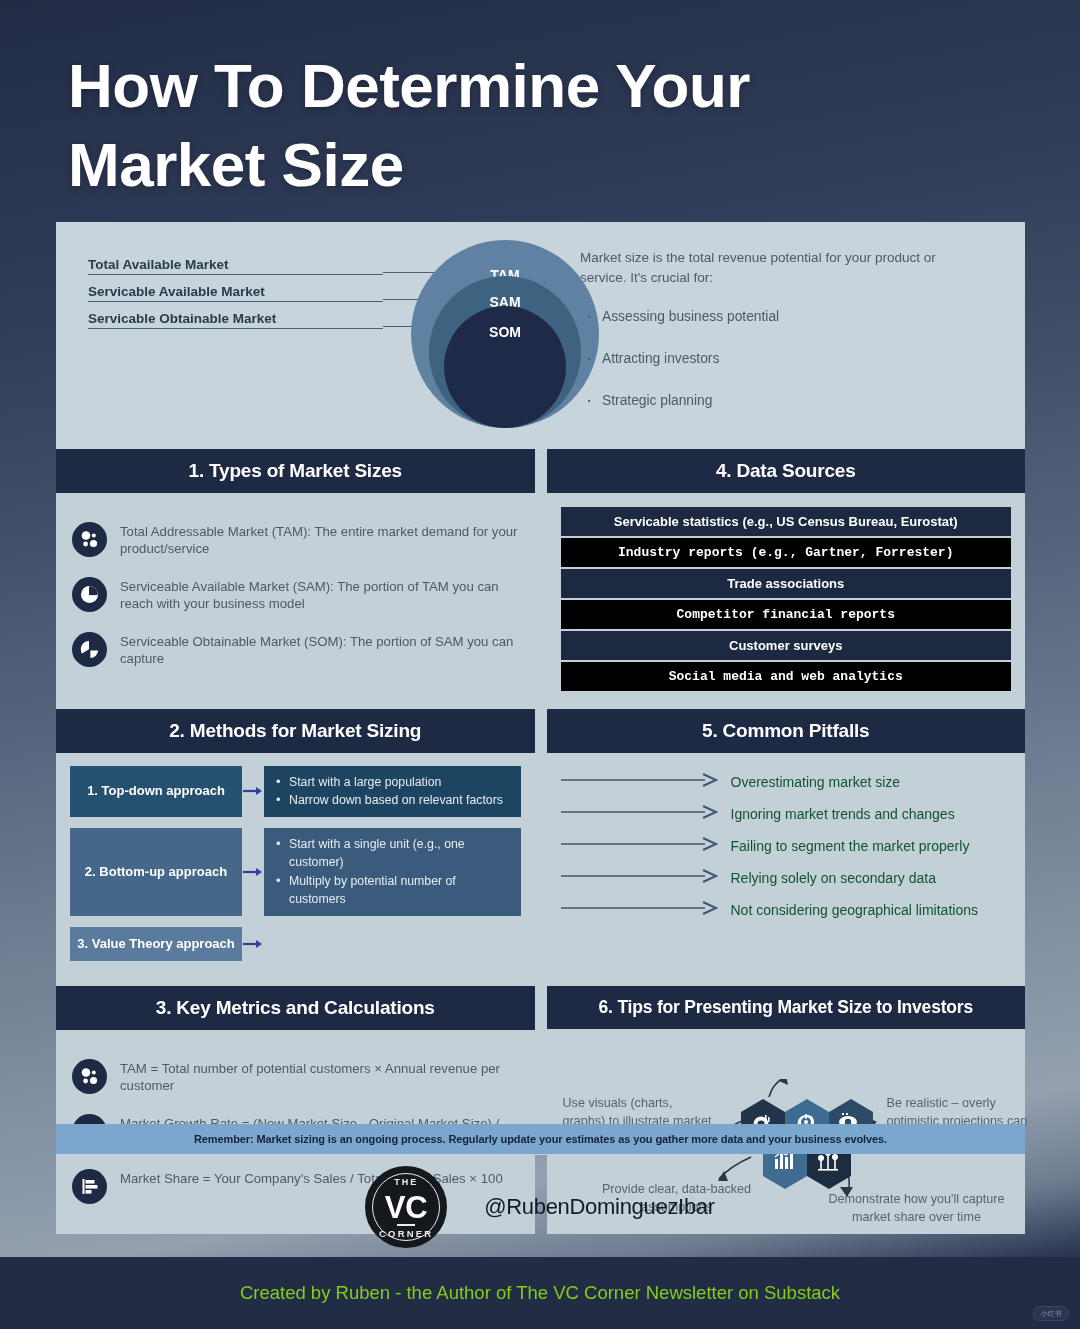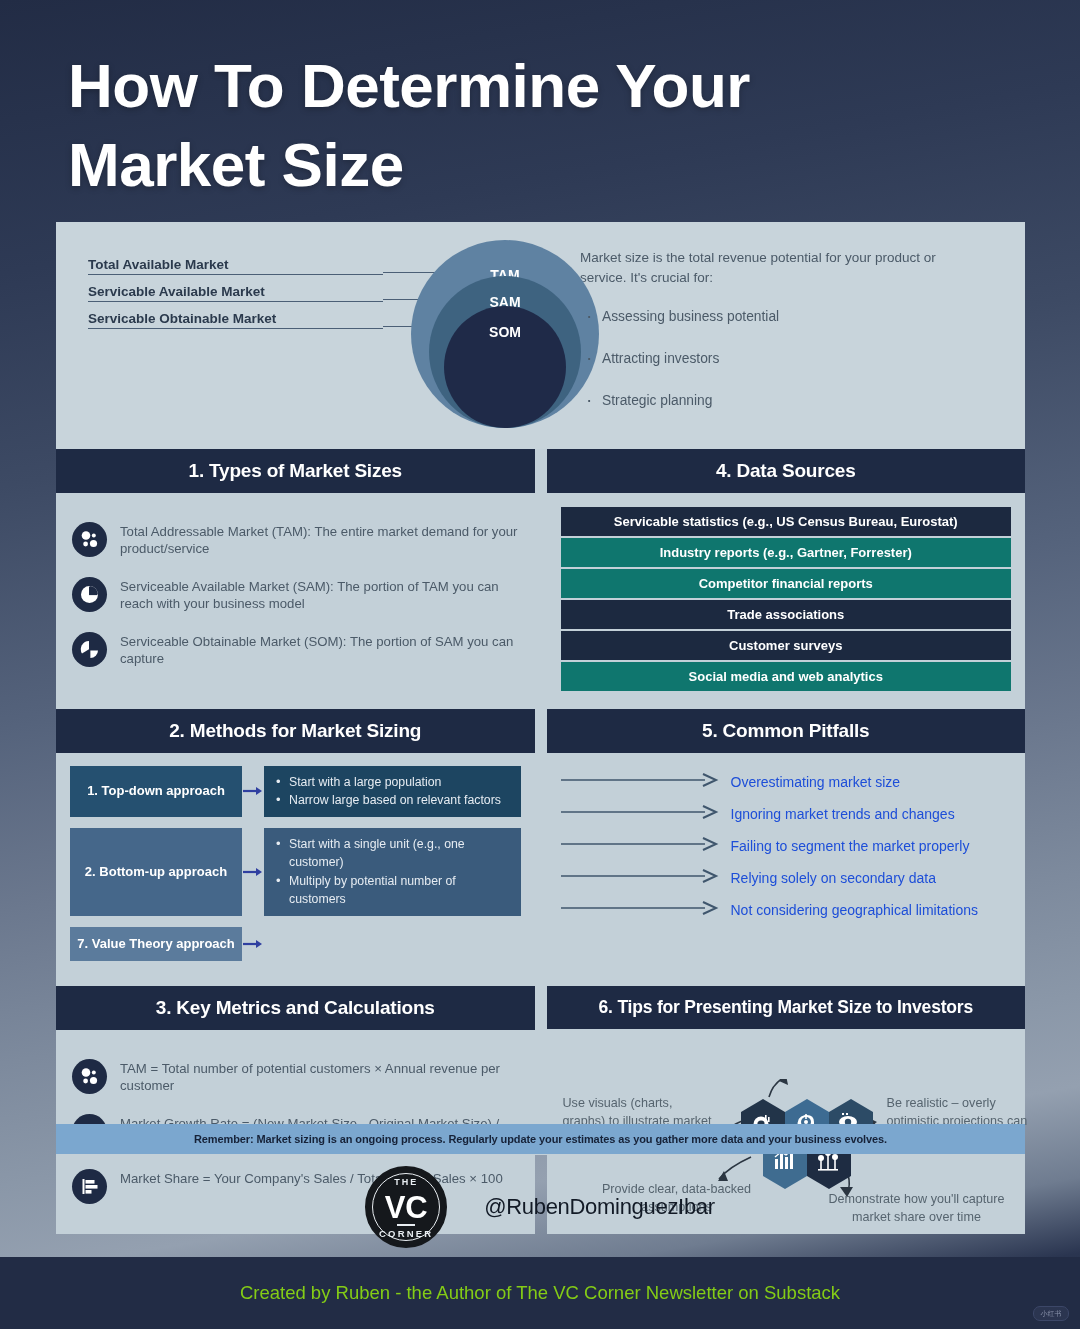--- a/index.html
+++ b/index.html
@@ -121,21 +121,21 @@
     display: flex; align-items: center; justify-content: center;
   }
   .icon-text { color: #4b5a68; font-size: 13.2px; line-height: 1.32; padding-top: 2px; }
 
   
   .ds-bar {
     color: #fff; font-size: 13px; font-weight: bold;
     text-align: center; padding: 7px 4px; margin-bottom: 2px;
   }
   .ds-dark  { background: #1c2940; }
-  .ds-light { background: #0f766e; }
+  .ds-light { background: #000000; font-family: Liberation Mono, monospace; }
 
   
   .m-row { display: flex; align-items: stretch; margin-bottom: 11px; }
   .m-left {
     width: 172px; min-width: 172px;
     color: #fff; font-weight: bold; font-size: 13px;
     display: flex; align-items: center; justify-content: center;
     text-align: center; padding: 8px 6px; line-height: 1.4;
   }
   .m-arrow {
@@ -150,21 +150,21 @@
   .m-right li:before {
     content: "•"; position: absolute; left: 0; top: -1px; font-size: 13px;
   }
   .mb1-l { background: #255070; } .mb1-r { background: #1d4561; }
   .mb2-l { background: #45678a; } .mb2-r { background: #3a5b7c; }
   .mb3-l { background: #5b7b9c; } .mb3-r { background: #4a6b8d; }
 
   
   .pf-row { display: flex; align-items: center; margin-bottom: 14px; }
   .pf-arrow { width: 158px; min-width: 158px; }
-  .pf-text { color: #1d4ed8; font-size: 14px; margin-left: 12px; }
+  .pf-text { color: #14532d; font-size: 14px; margin-left: 12px; }
 
   
   .tips { position: relative; height: 185px; }
   .tip-txt { position: absolute; color: #56646f; font-size: 12.6px; line-height: 1.42; }
   .t-top   { left: 60px;  top: 4px;   width: 380px; text-align: center; }
   .t-left  { left: 6px;   top: 56px;  width: 150px; }
   .t-right { left: 330px; top: 56px;  width: 155px; }
   .t-bl    { left: 45px;  top: 142px; width: 150px; text-align: center; }
   .t-br    { left: 260px; top: 152px; width: 200px; text-align: center; }
   .hexwrap { position: absolute; left: 150px; top: 40px; }
@@ -310,22 +310,22 @@
           </div>
 
         </div>
       </div>
 
       <div class="col">
         <div class="sec-head">4. Data Sources</div>
         <div class="sec-body" style="padding:14px 14px 14px 14px;">
           <div class="ds-bar ds-dark">Servicable statistics (e.g., US Census Bureau, Eurostat)</div>
           <div class="ds-bar ds-light">Industry reports (e.g., Gartner, Forrester)</div>
+          <div class="ds-bar ds-dark">Trade associations</div>
           <div class="ds-bar ds-light">Competitor financial reports</div>
-          <div class="ds-bar ds-dark">Trade associations</div>
           <div class="ds-bar ds-dark">Customer surveys</div>
           <div class="ds-bar ds-light">Social media and web analytics</div>
         </div>
       </div>
     </div>
 
     <div class="row">
       <div class="col">
         <div class="sec-head">2. Methods for Market Sizing</div>
         <div class="sec-body" style="padding:13px 14px 12px 14px;">
@@ -333,40 +333,40 @@
           <div class="m-row">
             <div class="m-left mb1-l">1. Top-down approach</div>
             <div class="m-arrow">
               <svg width="20" height="10" viewBox="0 0 20 10">
                   <line x1="0" y1="5" x2="14" y2="5" stroke="#2f3fa0" stroke-width="2.2"></line>
                   <path d="M13 1 L19 5 L13 9 Z" fill="#2f3fa0"></path>
                 </svg>
             </div>
             <ul class="m-right mb1-r">
               <li>Start with a large population</li>
-              <li>Narrow large based on relevant factors</li>
+              <li>Narrow down based on relevant factors</li>
             </ul>
           </div>
 
           <div class="m-row">
             <div class="m-left mb2-l">2. Bottom-up approach</div>
             <div class="m-arrow">
               <svg width="20" height="10" viewBox="0 0 20 10">
                   <line x1="0" y1="5" x2="14" y2="5" stroke="#2f3fa0" stroke-width="2.2"></line>
                   <path d="M13 1 L19 5 L13 9 Z" fill="#2f3fa0"></path>
                 </svg>
             </div>
             <ul class="m-right mb2-r">
               <li>Start with a single unit (e.g., one customer)</li>
               <li>Multiply by potential number of customers</li>
             </ul>
           </div>
 
           <div class="m-row">
-            <div class="m-left mb3-l">7. Value Theory approach</div>
+            <div class="m-left mb3-l">3. Value Theory approach</div>
             <div class="m-arrow">
               <svg width="20" height="10" viewBox="0 0 20 10">
                   <line x1="0" y1="5" x2="14" y2="5" stroke="#2f3fa0" stroke-width="2.2"></line>
                   <path d="M13 1 L19 5 L13 9 Z" fill="#2f3fa0"></path>
                 </svg>
             </div>
           </div>
 
         </div>
       </div>

